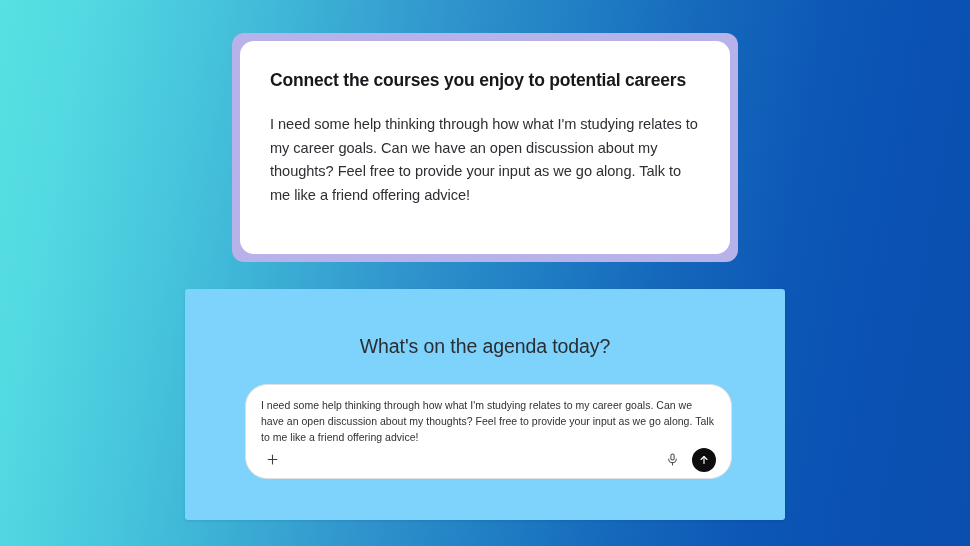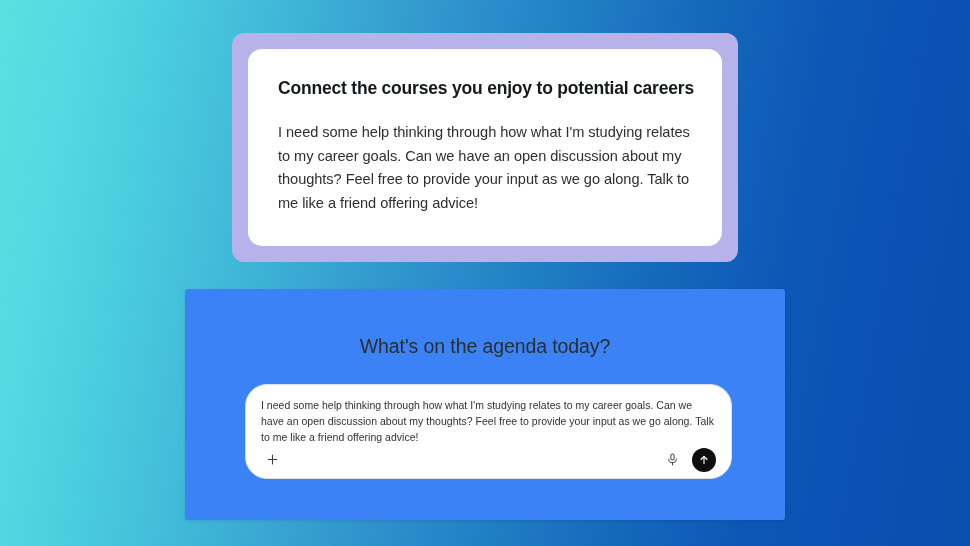--- a/index.html
+++ b/index.html
@@ -28,21 +28,21 @@
 
   
   .prompt-card-frame {
     position: absolute;
     left: 232px;
     top: 33px;
     width: 506px;
     height: 229px;
     background: #b8b2ea;
     border-radius: 12px;
-    padding: 16px;
+    padding: 8px;
   }
 
   .prompt-card {
     width: 100%;
     height: 100%;
     background: #ffffff;
     border-radius: 14px;
     padding: 28px 24px 24px 30px;
   }
 
@@ -63,21 +63,21 @@
     max-width: 432px;
   }
 
   
   .chat-panel {
     position: absolute;
     left: 185px;
     top: 289px;
     width: 600px;
     height: 231px;
-    background: #3b82f6;
+    background: #7dd3fc;
     border-radius: 3px;
     box-shadow: 0 1px 3px rgba(0,0,0,0.10);
     padding-top: 46px;
   }
 
   .agenda-heading {
     text-align: center;
     font-size: 19.5px;
     color: #2b2d31;
     font-weight: normal;

